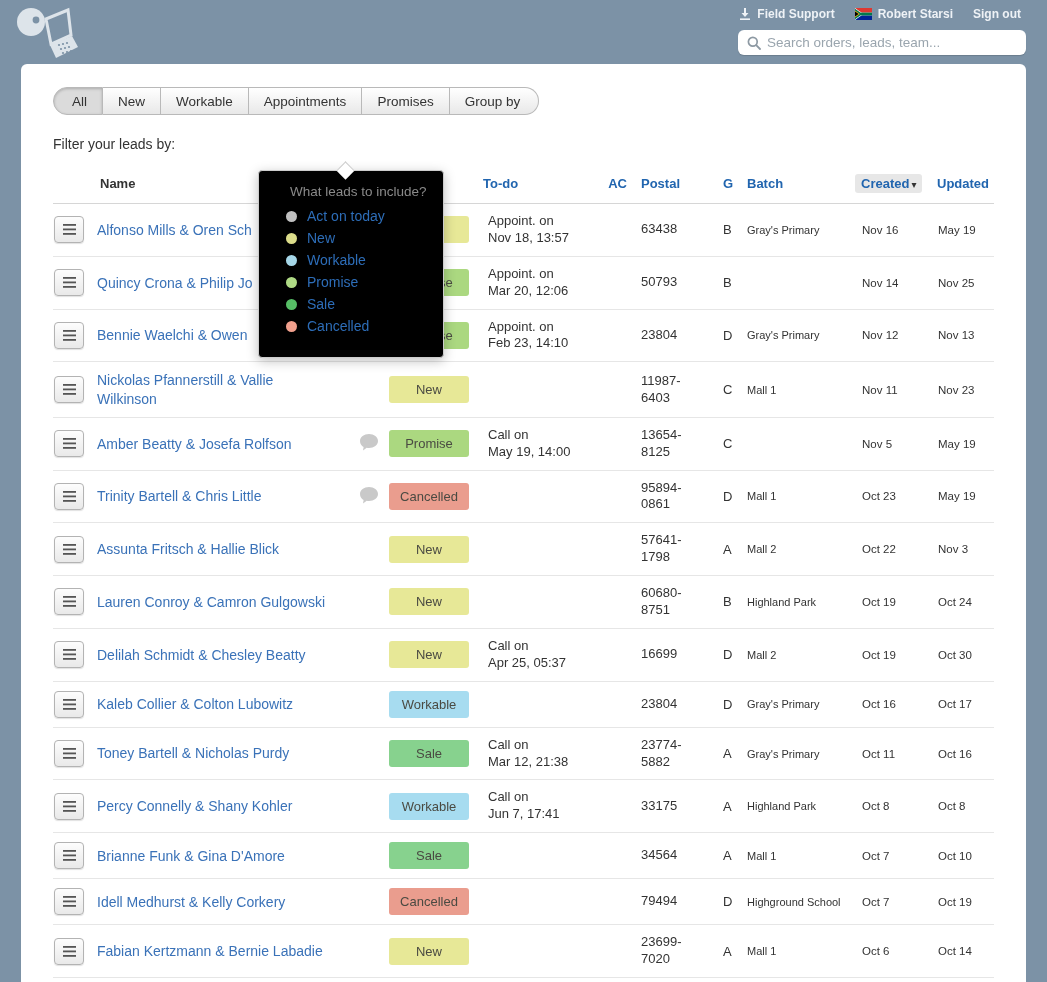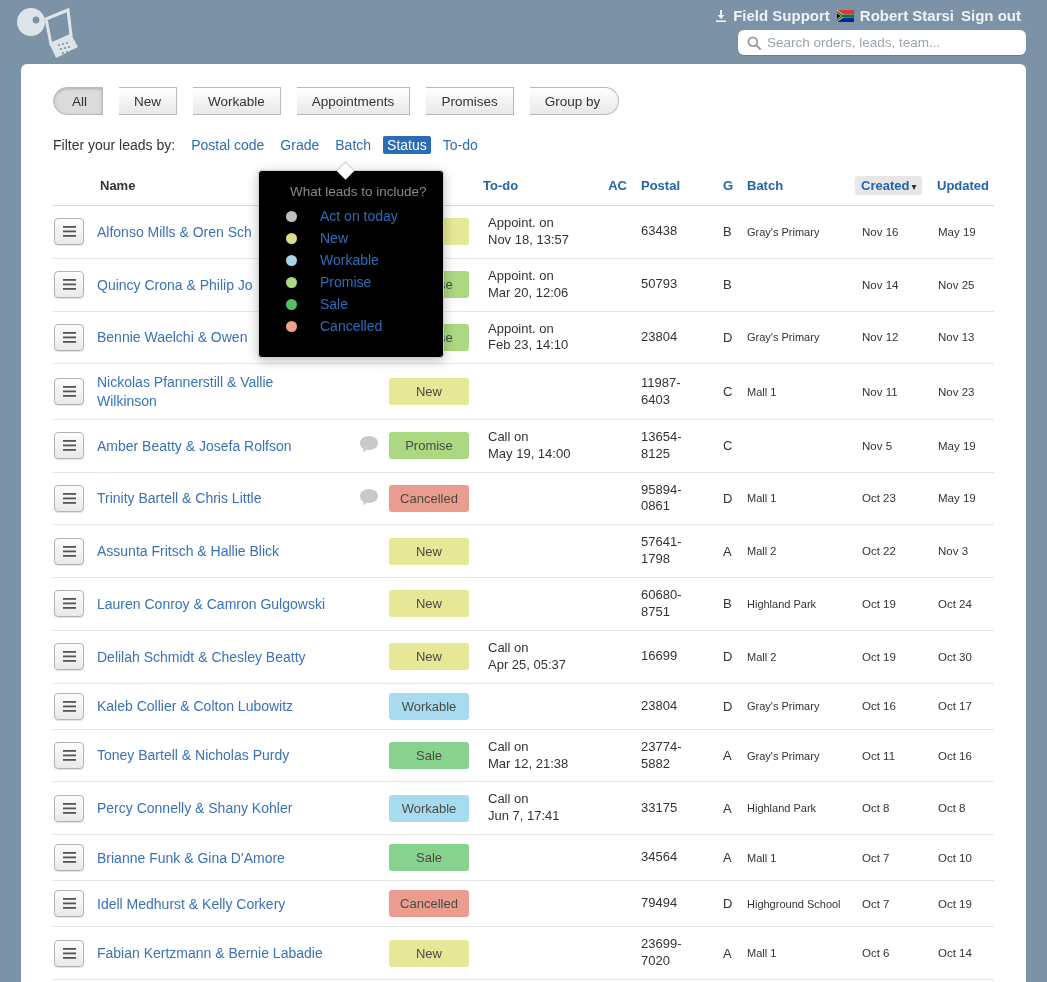--- a/index.html
+++ b/index.html
@@ -11,30 +11,30 @@
     overflow:hidden;
     color:#333;
   }
   
   .topbar { position:relative; height:64px; }
   .logo { position:absolute; left:10px; top:3px; }
   .nav-links { position:absolute; left:86px; top:21px; display:flex; gap:23px; align-items:center; }
   .nav-links a { color:#fff; text-decoration:none; font-size:14.5px; font-weight:600; white-space:nowrap; }
   .nav-links a.muted { color:#b5c2cf; }
   .nav-links .caret { font-size:9px; margin-left:4px; position:relative; top:-1px; }
-  .top-right { position:absolute; right:26px; top:7px; display:flex; gap:7px; align-items:center; color:#eef2f6; font-size:15px; font-weight:600; }
+  .top-right { position:absolute; right:26px; top:7px; display:flex; gap:20px; align-items:center; color:#eef2f6; font-size:12px; font-weight:600; }
   .top-right a { color:#eef2f6; text-decoration:none; display:flex; align-items:center; gap:6px; }
   .searchbox { position:absolute; right:21px; top:30px; width:288px; height:25px; background:#fff; border-radius:6px; display:flex; align-items:center; padding:0 9px; box-shadow:0 1px 1px rgba(0,0,0,.15); }
   .searchbox input { border:none; outline:none; background:transparent; font-size:13.5px; color:#6b7680; width:100%; font-family:inherit; }
   .searchbox input::placeholder { color:#9aa5ae; }
   
   .card { position:absolute; left:21px; right:21px; top:64px; height:940px; background:#fff; border-radius:6px 6px 0 0; padding:23px 32px 0 32px; }
   
   .toolbar { display:flex; align-items:center; }
-  .btn-group { display:inline-flex;gap:16px; }
+  .btn-group { display:inline-flex; }
   .btn-group button {
     height:28px; padding:0 15px; font-size:13.5px; font-family:inherit; color:#333;
     background:linear-gradient(#ffffff,#e8e8e8); border:1px solid #b9b9b9; border-left-width:0; cursor:pointer; white-space:nowrap;
   }
   .btn-group button:first-child { border-left-width:1px; border-radius:14px 0 0 14px; padding-left:18px; }
   .btn-group button:last-child { border-radius:0 14px 14px 0; padding-right:18px; }
   .btn-group button.active { background:#dbdbdb; box-shadow:inset 0 1px 3px rgba(0,0,0,.22); }
   .add-btn {
     margin-left:24px; height:31px; padding:0 15px; font-size:14px; font-family:inherit; color:#333;
     background:linear-gradient(#fefefe,#e7e7e7); border:1px solid #a9a9a9; border-radius:4px; cursor:pointer;
@@ -67,21 +67,21 @@
   td.c-postal { white-space:pre-line; line-height:1.3; }
   td.c-g { padding-left:8px; }
   td.c-batch { font-size:11px; padding-left:4px; }
   td.c-created, td.c-updated { font-size:11.5px; }
   td.c-created { padding-left:9px; }
   td.c-updated { padding-left:7px; }
   
   .dropdown { position:absolute; left:237px; top:106px; width:186px; background:#000000; border:1px solid #cccccc; border-radius:4px; box-shadow:0 3px 12px rgba(0,0,0,.25); padding:13px 0 20px 0; z-index:20; }
   .dropdown::before { content:""; position:absolute; top:-7px; left:80px; width:12px; height:12px; background:#fff; border-left:1px solid #ccc; border-top:1px solid #ccc; transform:rotate(45deg); }
   .dropdown .dd-title { font-size:13.5px; color:#8a8a8a; padding:0 12px 6px 31px; }
-  .dropdown .dd-item { display:flex; align-items:center; gap:23px; padding:2px 28px 2px 27px; font-size:14px; line-height:18px; }
+  .dropdown .dd-item { display:flex; align-items:center; gap:10px; padding:2px 28px 2px 27px; font-size:14px; line-height:18px; }
   .dropdown .dd-item a { color:#2d6db8; text-decoration:none; }
   .dot { width:11px; height:11px; border-radius:50%; flex:0 0 11px; }
 </style>
 </head>
 <body>
 
 <div class="topbar">
   <div class="logo">
     <svg width="70" height="58" viewBox="0 0 70 58">
       <circle cx="21" cy="19" r="14" fill="#dde4ea"></circle>
@@ -143,27 +143,20 @@
         <button>New</button>
         <button>Workable</button>
         <button>Appointments</button>
         <button>Promises</button>
         <button>Group by</button>
       </div>
   </div>
 
   <div class="filterbar">
     <span class="lbl">Filter your leads by:</span>
-    <span id="filter-links" style="display:flex;gap:8px;align-items:center;">
-        <a href="#">Postal code</a>
-        <a href="#">Grade</a>
-        <a href="#">Batch</a>
-        <a href="#" class="selected">Status</a>
-        <a href="#">To-do</a>
-      </span>
   </div>
 
   <table>
     <colgroup>
       <col style="width:44px">
         <col style="width:262px">
         <col style="width:30px">
         <col style="width:94px">
       <col style="width:118px">
         <col style="width:40px">

